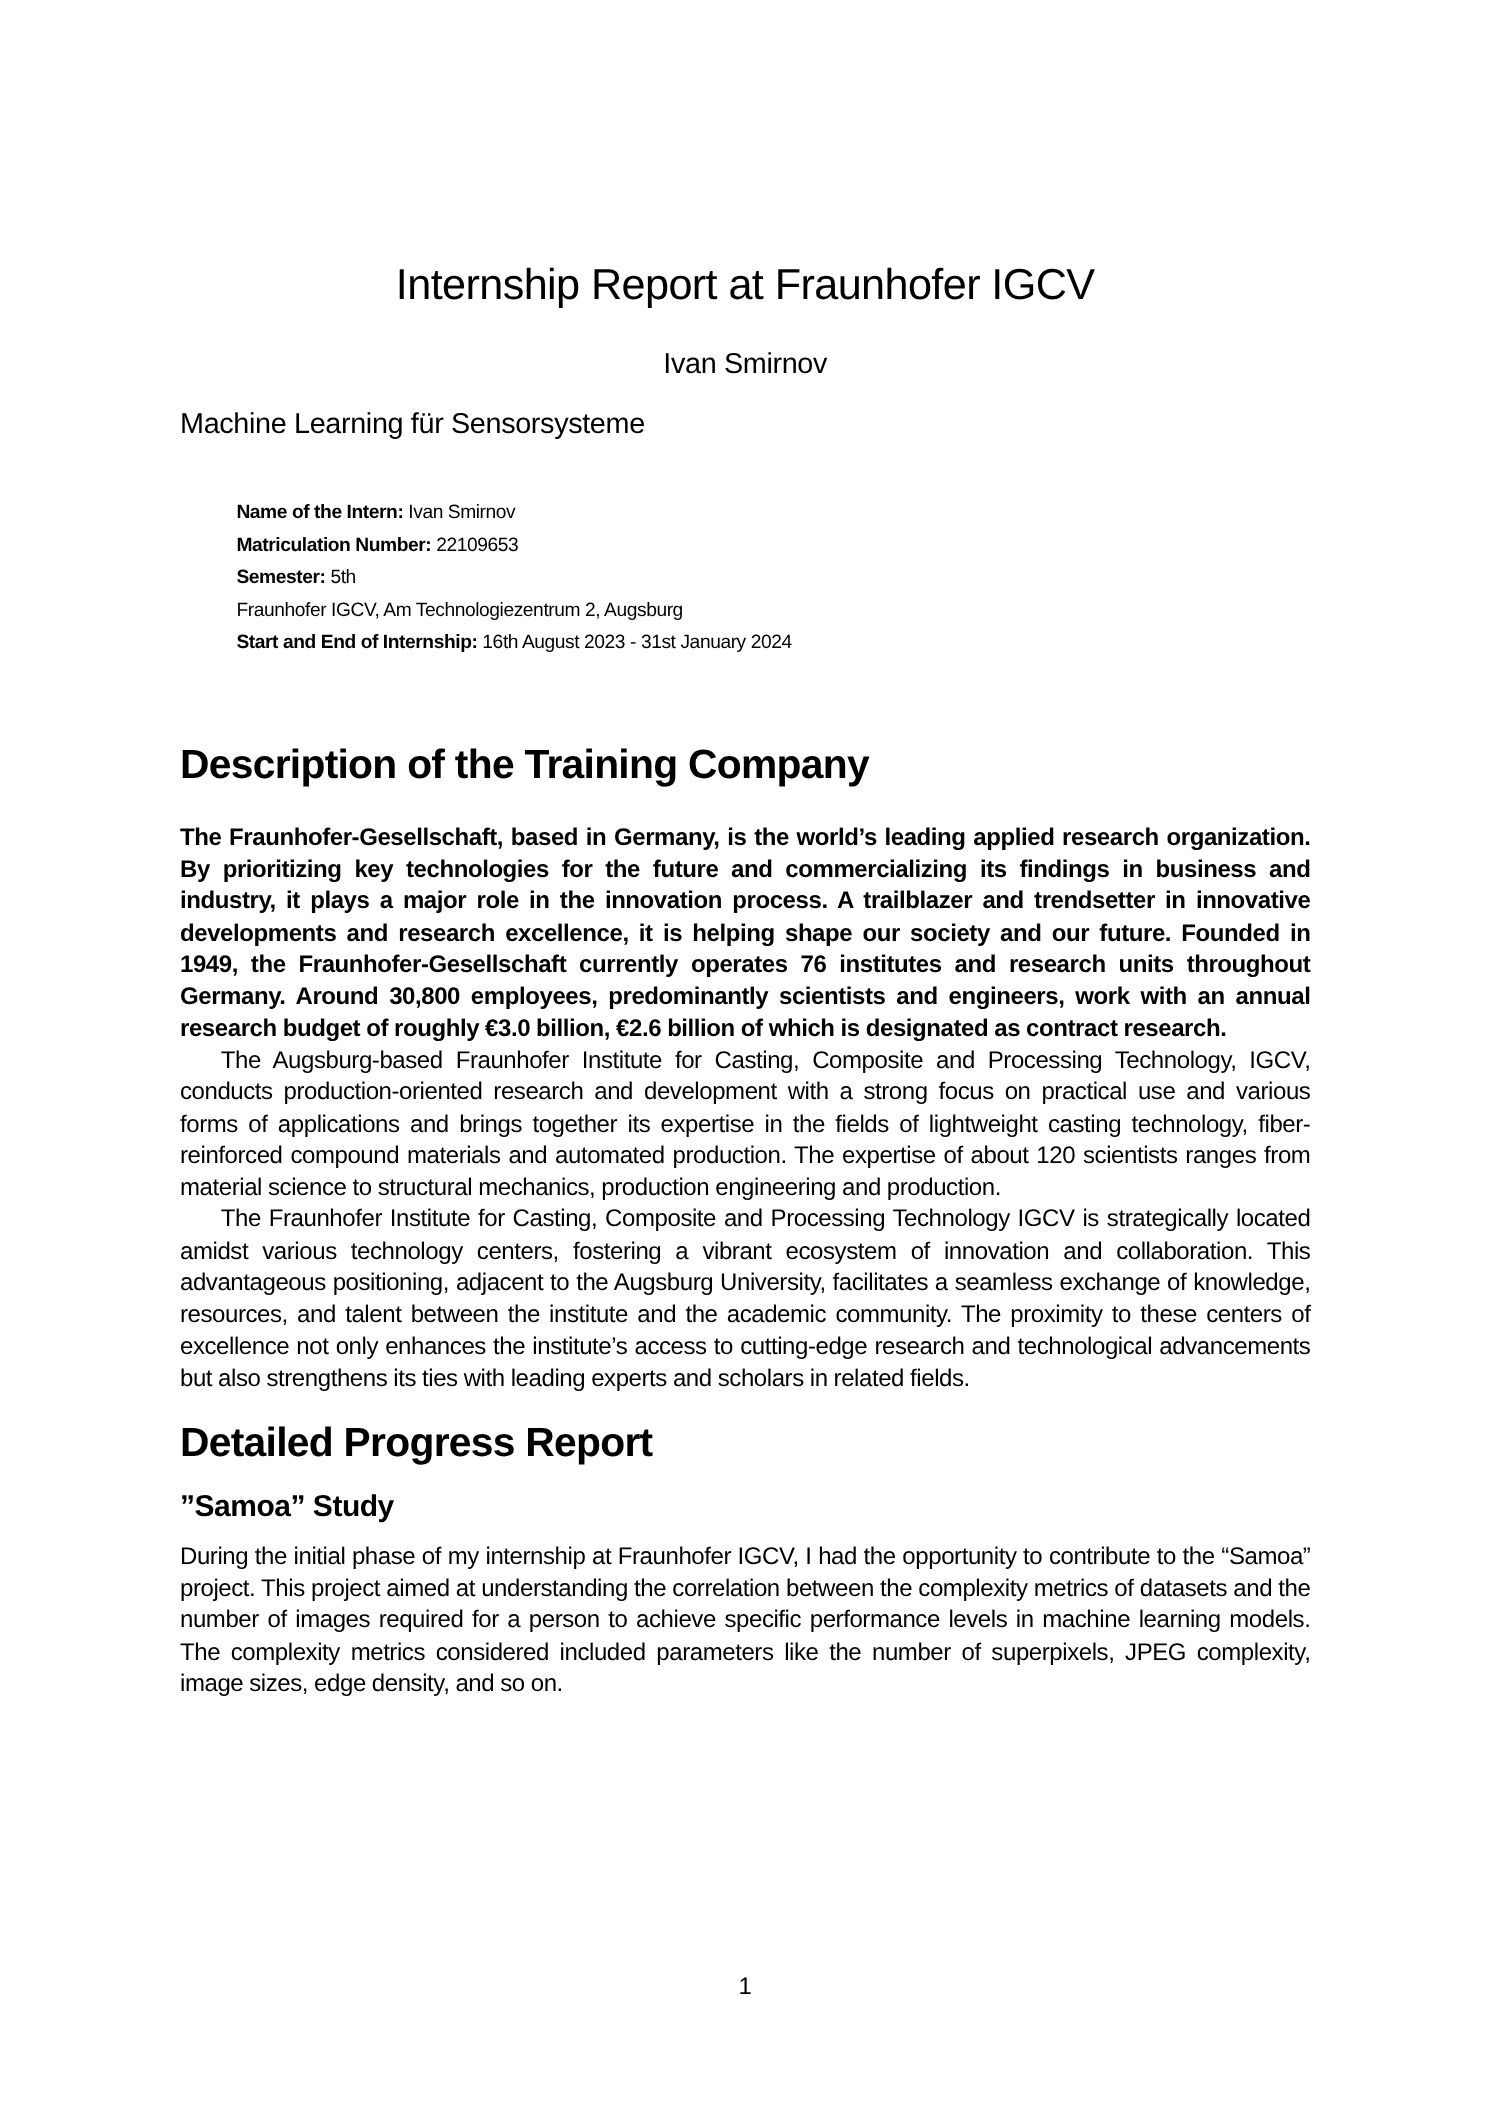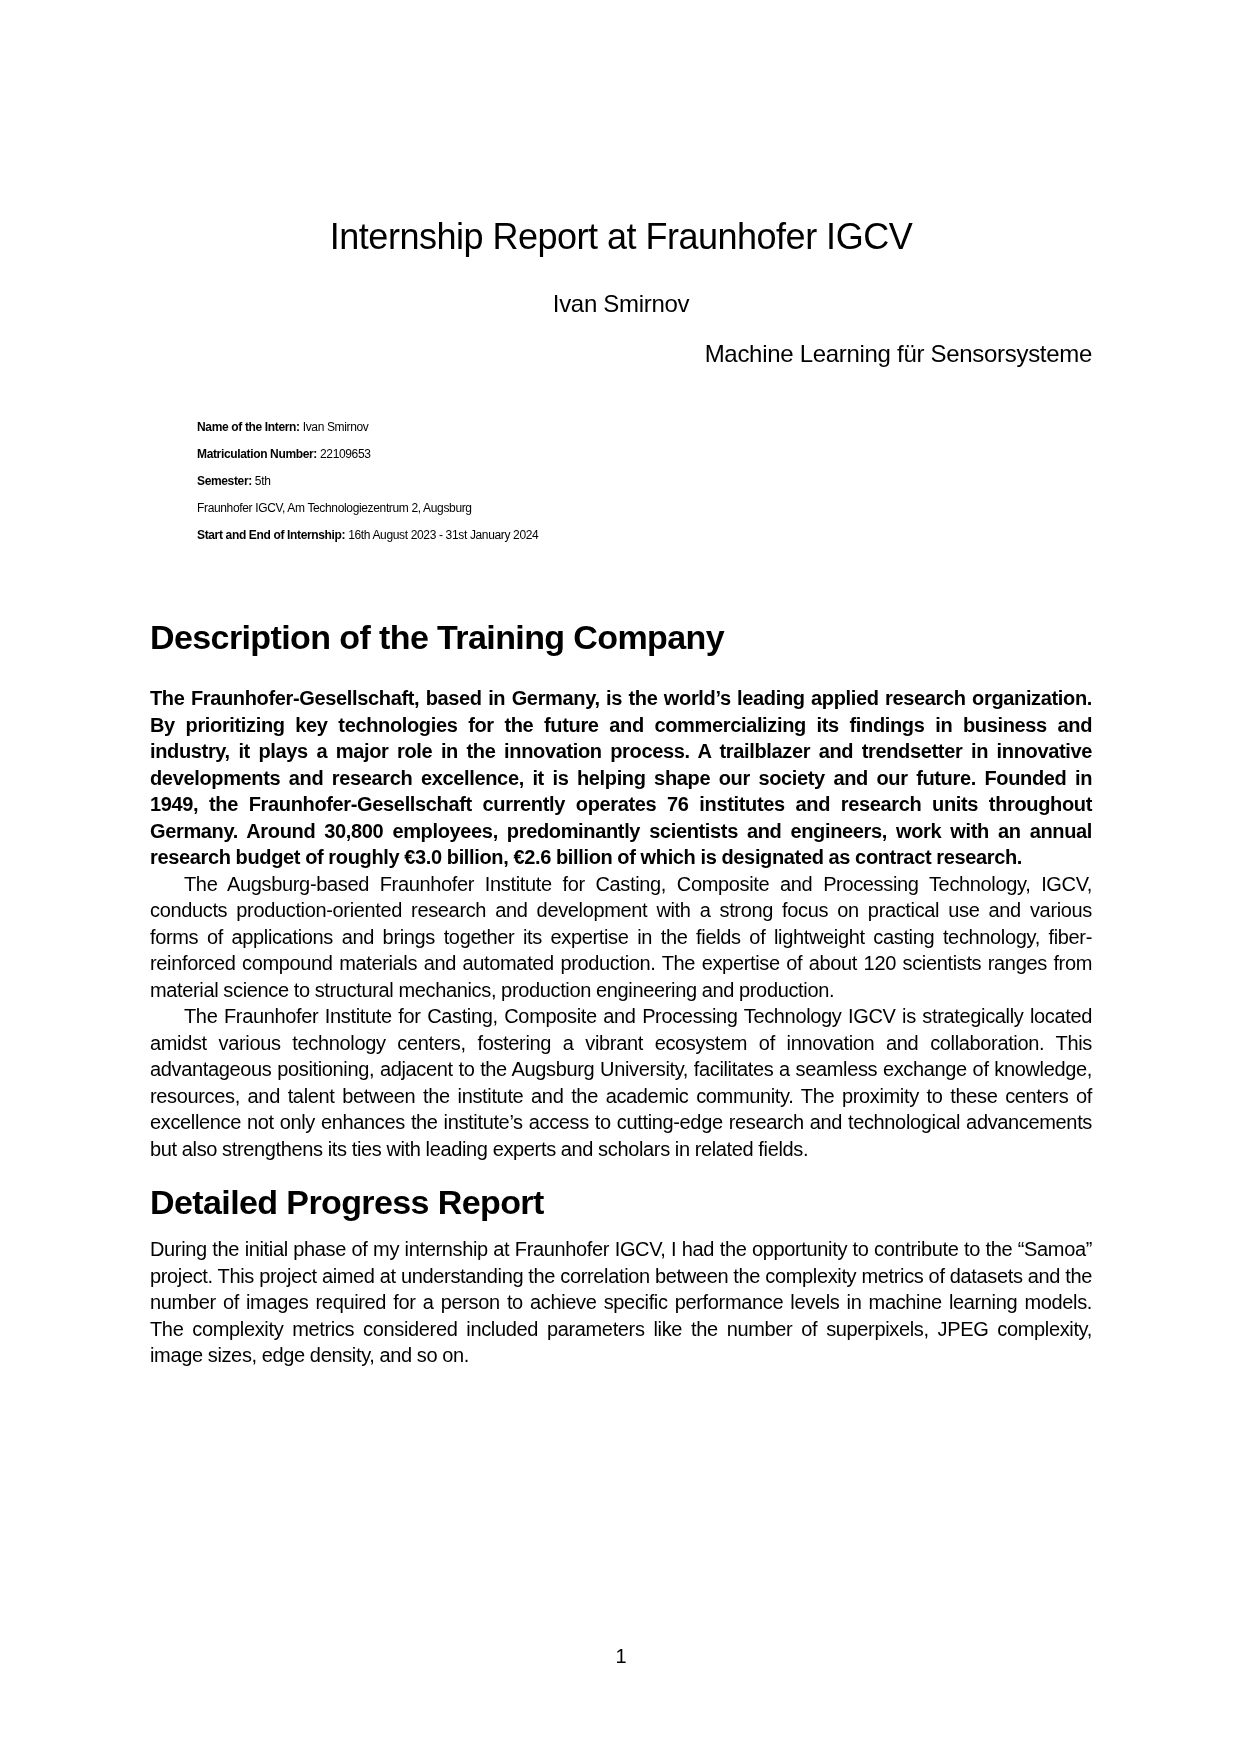--- a/index.html
+++ b/index.html
@@ -34,21 +34,21 @@
     margin-top: 32px;
     font-size: 24px;
     line-height: 28px;
     text-align: center;
     letter-spacing: -0.3px;
   }
   .doc-subtitle {
     margin-top: 22px;
     font-size: 24px;
     line-height: 28px;
-    text-align: right;
+    text-align: left;
     letter-spacing: -0.3px;
   }
   .h1 {
     margin: 0;
     font-size: 34px;
     line-height: 40px;
     font-weight: bold;
     letter-spacing: -0.6px;
   }
   .h1-intro { margin-top: 96px; }
@@ -57,21 +57,21 @@
   .h2 {
     margin: 18px 0 0 0;
     font-size: 25px;
     line-height: 30px;
     font-weight: bold;
     letter-spacing: -0.4px;
   }
   .details {
     margin-top: 46px;
     padding-left: 47px;
-    font-size: 12px;
+    font-size: 16px;
     line-height: 27px;
     letter-spacing: -0.35px;
   }
   .detail-label { font-weight: bold; }
   p.body-par {
     margin: 0;
     font-size: 20px;
     line-height: 26.5px;
     text-align: justify;
     letter-spacing: -0.35px;
@@ -115,20 +115,21 @@
     <h1 class="h1 h1-company">Description of the Training Company</h1>
 
     <div id="company-paragraphs">
         <p class="body-par">The Fraunhofer-Gesellschaft, based in Germany, is the world’s leading applied research organization. By prioritizing key technologies for the future and commercializing its findings in business and industry, it plays a major role in the innovation process. A trailblazer and trendsetter in innovative developments and research excellence, it is helping shape our society and our future. Founded in 1949, the Fraunhofer-Gesellschaft currently operates 76 institutes and research units throughout Germany. Around 30,800 employees, predominantly scientists and engineers, work with an annual research budget of roughly €3.0 billion, €2.6 billion of which is designated as contract research.</p>
         <p class="body-par indent">The Augsburg-based Fraunhofer Institute for Casting, Composite and Processing Technology, IGCV, conducts production-oriented research and development with a strong focus on practical use and various forms of applications and brings together its expertise in the fields of lightweight casting technology, fiber-reinforced compound materials and automated production. The expertise of about 120 scientists ranges from material science to structural mechanics, production engineering and production.</p>
         <p class="body-par indent">The Fraunhofer Institute for Casting, Composite and Processing Technology IGCV is strategically located amidst various technology centers, fostering a vibrant ecosystem of innovation and collaboration. This advantageous positioning, adjacent to the Augsburg University, facilitates a seamless exchange of knowledge, resources, and talent between the institute and the academic community. The proximity to these centers of excellence not only enhances the institute’s access to cutting-edge research and technological advancements but also strengthens its ties with leading experts and scholars in related fields.</p>
       </div>
 
     <h1 class="h1 h1-progress">Detailed Progress Report</h1>
 
+    <h2 class="h2">”Samoa” Study</h2>
 
     <div id="samoa-paragraphs">
         <p class="body-par">During the initial phase of my internship at Fraunhofer IGCV, I had the opportunity to contribute to the “Samoa” project. This project aimed at understanding the correlation between the complexity metrics of datasets and the number of images required for a person to achieve specific performance levels in machine learning models. The complexity metrics considered included parameters like the number of superpixels, JPEG complexity, image sizes, edge density, and so on.</p>
       </div>
 
   </div>
 
   <div class="page-number">1</div>
 </div>
 

